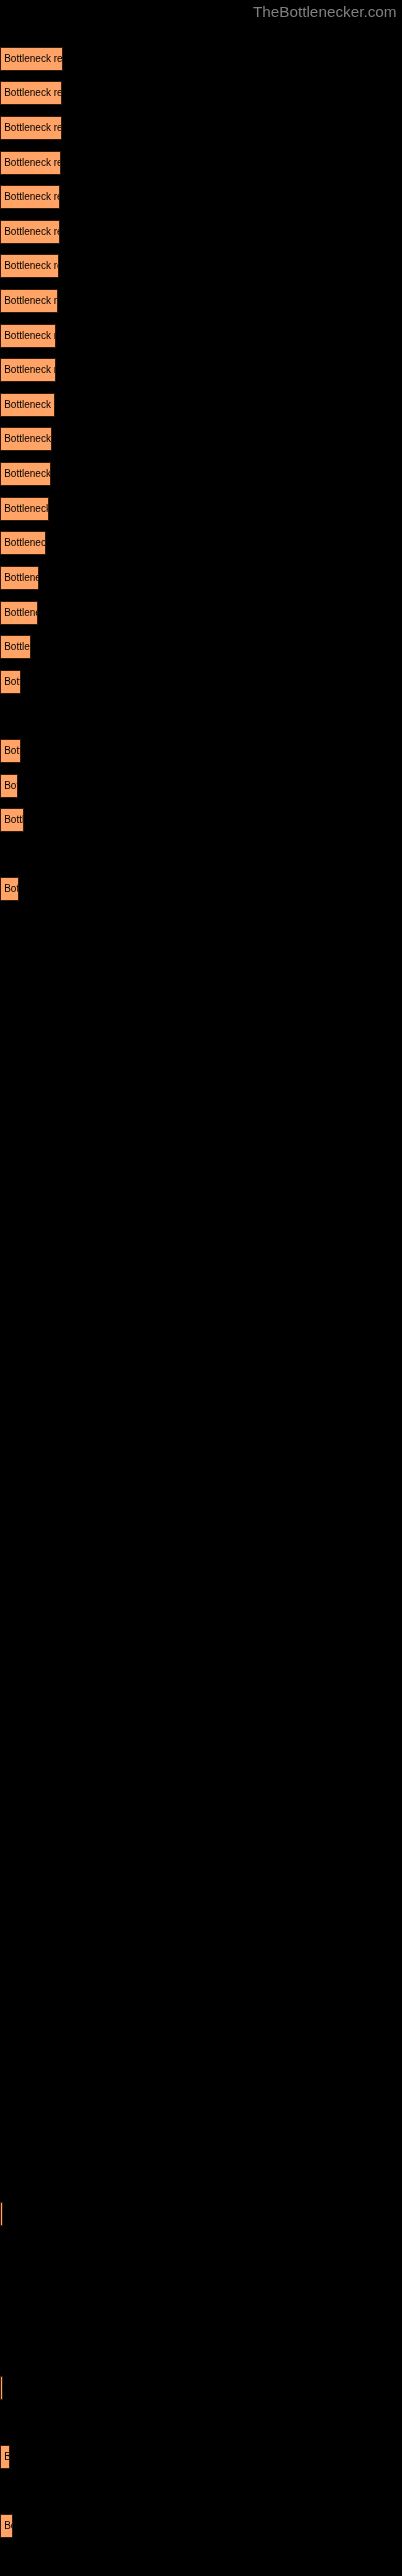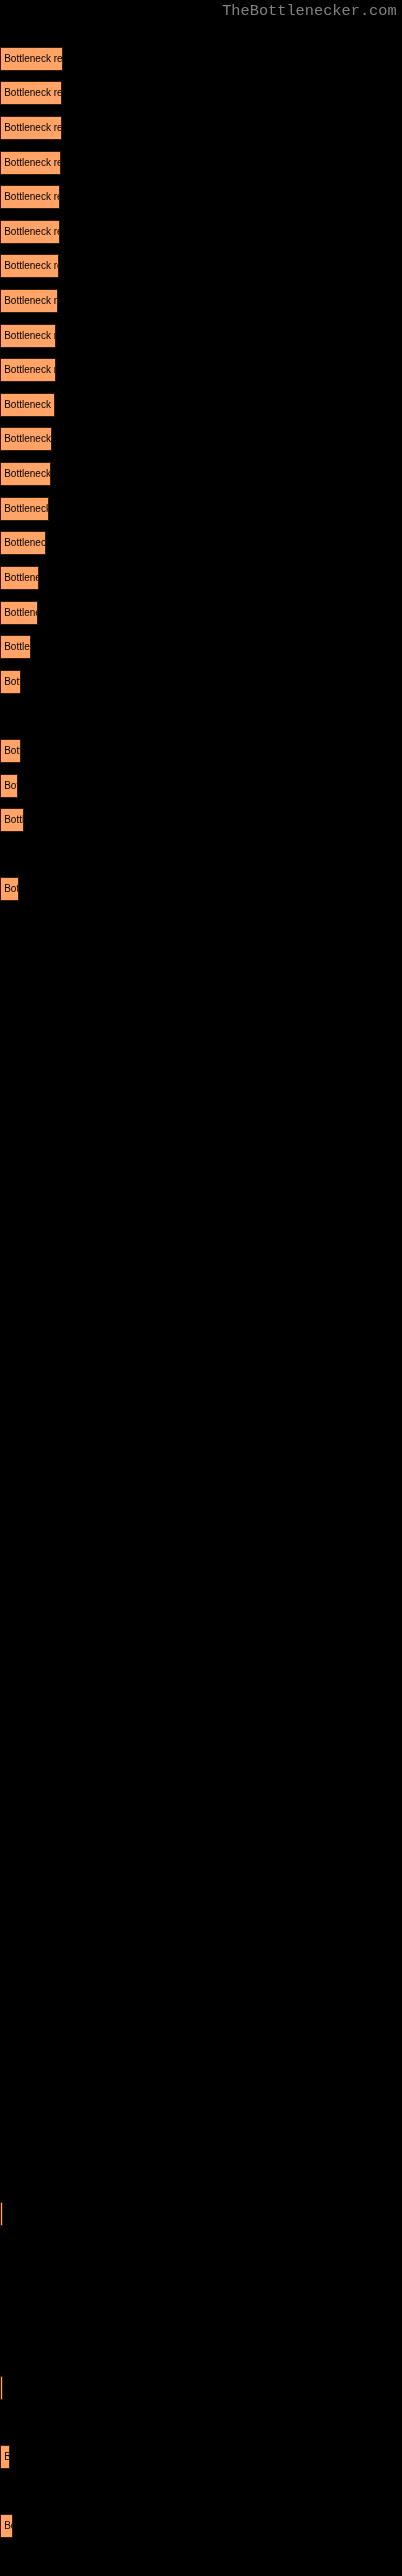--- a/index.html
+++ b/index.html
@@ -14,21 +14,21 @@
     font-family: "Liberation Sans", sans-serif;
     overflow: hidden;
   }
 
   .site-title {
     position: absolute;
     top: 1.6px;
     right: 6.4px;
     color: #808080;
     font-size: 15.3px;
-    font-family: Liberation Mono, monospace;
+    font-family: Liberation Sans, sans-serif;
     letter-spacing: 0px;
     white-space: nowrap;
     line-height: 19.3px;
   }
 
   .chart-area {
     position: absolute;
     left: 0;
     top: 0;
     width: 403px;

